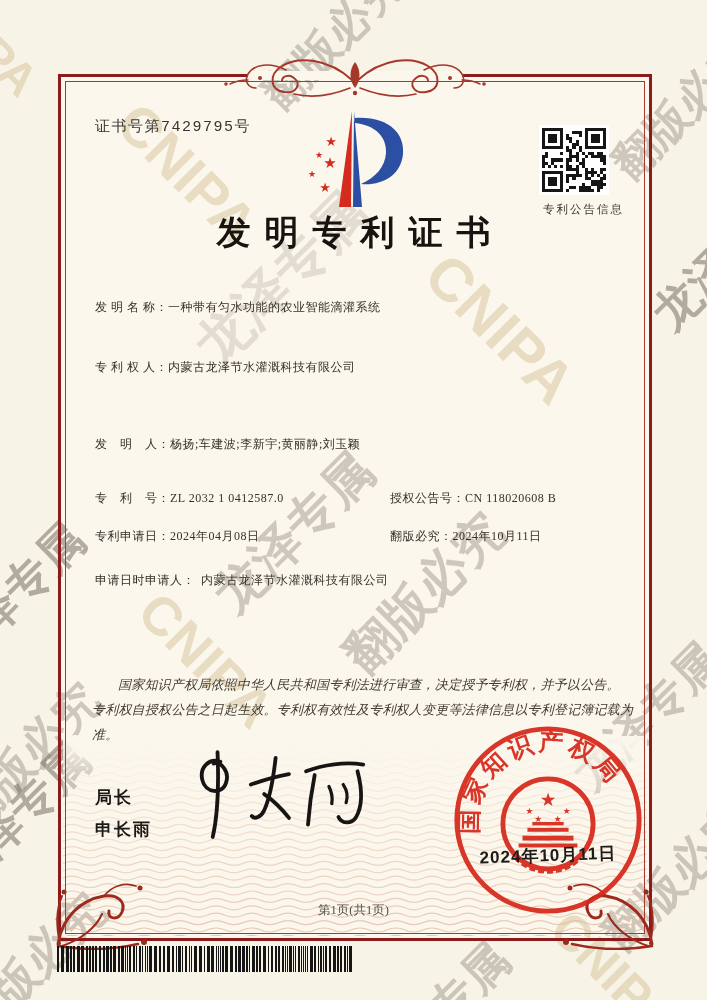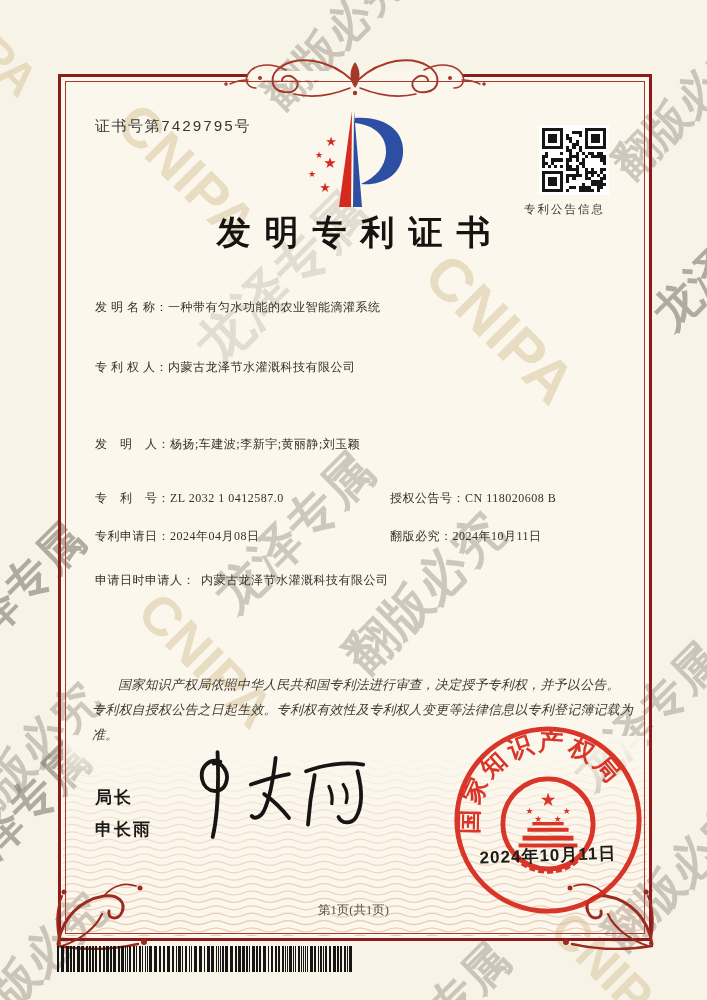--- a/index.html
+++ b/index.html
@@ -17,21 +17,21 @@
   
   .frame-bg{position:absolute;left:58px;top:74px;width:594px;height:867px;background:#fbf7ec;z-index:0;}
   .frame{position:absolute;left:58px;top:74px;width:594px;height:867px;border:3px solid #8c1a1a;box-sizing:border-box;z-index:2;pointer-events:none;}
   .frame-inner{position:absolute;left:4px;top:4px;right:4px;bottom:4px;border:1px solid #a63a30;}
   .z3{z-index:3;}
   
   .certno{left:95px;top:117px;font-size:15px;letter-spacing:1.5px;color:#3a362f;font-family:Liberation Mono, monospace;}
   .title{left:0;right:0;top:210px;text-align:center;font-size:34px;font-weight:600;letter-spacing:14px;color:#161310;text-indent:14px;}
   .qr-panel{left:536px;top:122px;width:76px;}
   .qr-box{position:absolute;left:3px;top:3px;width:70px;height:70px;background:#fff;display:flex;align-items:center;justify-content:center;}
-  .qr-caption{position:absolute;left:-12px;top:80px;width:100px;text-align:left;font-size:11.5px;letter-spacing:2px;color:#3a362f;}
+  .qr-caption{position:absolute;left:-12px;top:80px;width:100px;text-align:right;font-size:11.5px;letter-spacing:2px;color:#3a362f;}
   .row{position:absolute;left:95px;font-size:12px;color:#35312a;letter-spacing:.5px;white-space:nowrap;line-height:22px;}
   .row .lbl{display:inline-block;vertical-align:top;}
   .row .val{display:inline-block;vertical-align:top;}
   .row-wrap{white-space:normal;}
   .row-wrap .val{width:432px;}
   .statement{position:absolute;left:92px;top:672px;width:548px;font-size:13px;font-style:italic;
              color:#413a32;line-height:25px;letter-spacing:.2px;}
   .statement .l1{display:block;text-indent:2em;}
   .statement .l2{display:block;}
   .director{position:absolute;left:95px;font-family:"Liberation Sans","DejaVu Sans",sans-serif;

